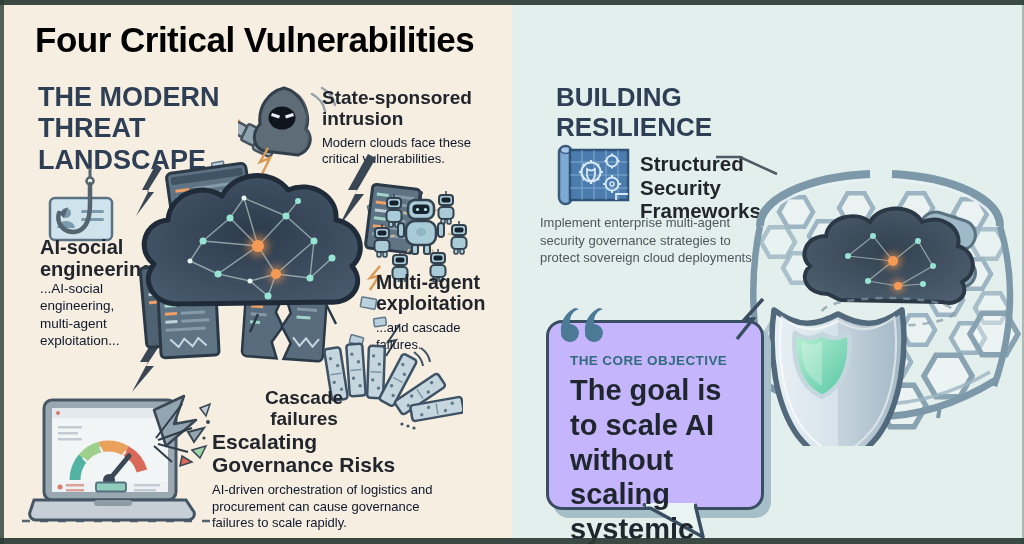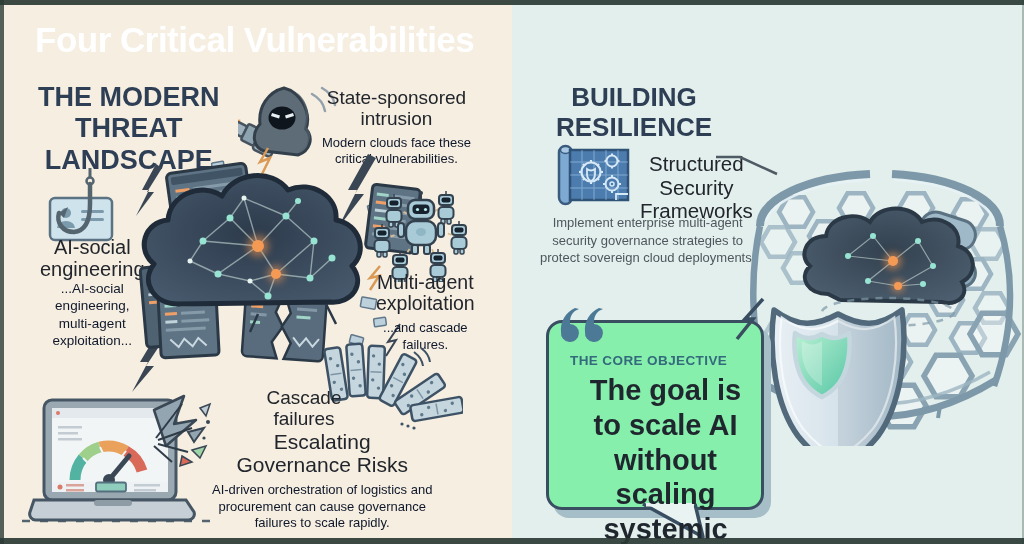--- a/index.html
+++ b/index.html
@@ -1,29 +1,29 @@
 <!DOCTYPE html>
 <html><head>
 <meta charset="utf-8">
 <style>
   html,body{margin:0;padding:0;background:#888;}
   .stage{position:relative;width:1024px;height:544px;overflow:hidden;
          font-family:"Liberation Sans",sans-serif;-webkit-font-smoothing:antialiased;}
   .abs{position:absolute;}
-  .pre{white-space:pre-line;text-align:center;}
+  .pre{white-space:pre-line;}
   .panel{position:absolute;top:0;height:544px;}
   .panel-left{left:0;width:512px;background:#f5eee1;}
   .panel-right{left:512px;width:512px;background:#e2efec;}
-  .main-title{left:35px;top:20px;font-size:35px;font-weight:700;color:#ffffff;letter-spacing:-.5px;}
+  .main-title{left:35px;top:20px;font-size:35px;font-weight:700;color:#000000;letter-spacing:-.5px;}
   .section-heading{font-weight:700;color:#2e3e55;line-height:1.16;}
-  .item-title{font-weight:400;color:#22262c;line-height:1.1;}
+  .item-title{font-weight:700;color:#22262c;line-height:1.1;}
   .item-desc{color:#0f172a;line-height:1.28;}
   .edge{position:absolute;background:#2b3b35;pointer-events:none;}
   
-  .bubble{left:546px;top:320px;width:212px;height:184px;background:#86efac;
+  .bubble{left:546px;top:320px;width:212px;height:184px;background:#c4b5fd;
           border:3.5px solid #3a4e62;border-radius:16px;box-shadow:7px 8px 0 #a5bec7;}
   .bubble .kicker{position:absolute;left:21px;top:30px;font-size:13.5px;font-weight:700;
           letter-spacing:.4px;color:#336a7c;}
   .bubble .quote-text{position:absolute;left:21px;top:50px;font-size:29px;line-height:1.2;
           font-weight:700;color:#1f262e;}
 </style>
 </head>
 <body>
 
 <div class="stage">

